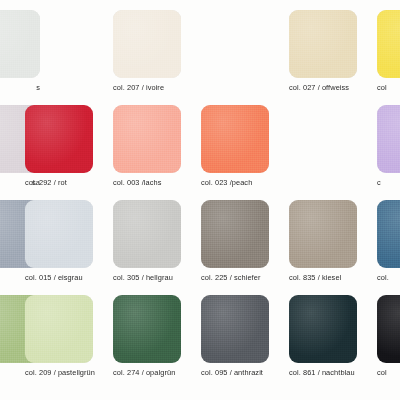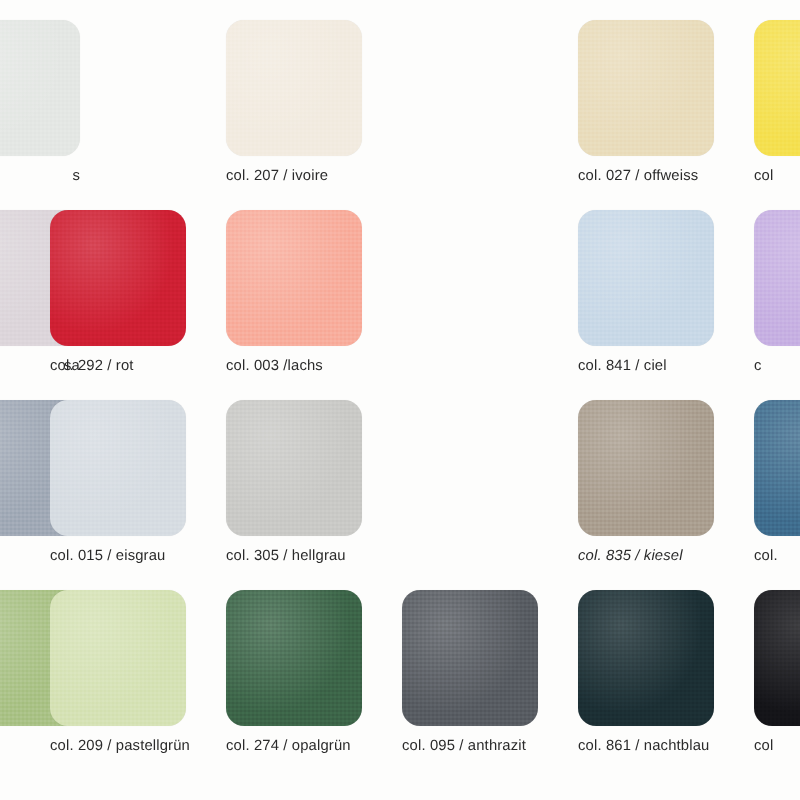--- a/index.html
+++ b/index.html
@@ -99,43 +99,47 @@
         <div class="label">sa</div>
       </div>
       <div class="cell" style="left: 25px; top: 10px;">
         <div class="swatch" title="col. 292 / rot" style="background: rgb(206, 31, 50);"></div>
         <div class="label">col. 292 / rot</div>
       </div>
       <div class="cell" style="left: 113px; top: 10px;">
         <div class="swatch" title="col. 003 /lachs" style="background: rgb(248, 172, 155);"></div>
         <div class="label">col. 003 /lachs</div>
       </div>
-      <div class="cell" style="left: 289px; top: 10px;">
-        <div class="swatch" title="col. 841 / ciel" style="background: rgb(200, 216, 231);"></div>
-        <div class="label">col. 841 / ciel</div>
+      <div class="cell" style="left: 201px; top: 10px;">
+        <div class="swatch" title="col. 023 /peach" style="background: rgb(245, 128, 92);"></div>
+        <div class="label">col. 023 /peach</div>
       </div>
       <div class="cell clip-right" style="left: 377px; top: 10px;">
         <div class="swatch" title="c" style="background: rgb(198, 175, 226);"></div>
         <div class="label">c</div>
       </div>
     </div>
     <div class="row" style="top: 190px;">
       <div class="cell clip-left" style="left: -28px; top: 10px;">
         <div class="swatch" title="" style="background: rgb(159, 168, 181);"></div>
         <div class="label"></div>
       </div>
       <div class="cell" style="left: 25px; top: 10px;">
         <div class="swatch" title="col. 015 / eisgrau" style="background: rgb(214, 220, 226);"></div>
         <div class="label">col. 015 / eisgrau</div>
       </div>
       <div class="cell" style="left: 113px; top: 10px;">
         <div class="swatch" title="col. 305 / hellgrau" style="background: rgb(201, 201, 198);"></div>
         <div class="label">col. 305 / hellgrau</div>
       </div>
-      <div class="cell" style="left: 289px; top: 10px; font-style: italic;">
+      <div class="cell" style="left: 201px; top: 10px;">
+        <div class="swatch" title="col. 225 / schiefer" style="background: rgb(138, 130, 121);"></div>
+        <div class="label">col. 225 / schiefer</div>
+      </div>
+      <div class="cell" style="left: 289px; top: 10px;">
         <div class="swatch" title="col. 835 / kiesel" style="background: rgb(169, 157, 142);"></div>
         <div class="label">col. 835 / kiesel</div>
       </div>
       <div class="cell clip-right" style="left: 377px; top: 10px;">
         <div class="swatch" title="col." style="background: rgb(62, 107, 140);"></div>
         <div class="label">col.</div>
       </div>
     </div>
     <div class="row" style="top: 285px;">
       <div class="cell clip-left" style="left: -28px; top: 10px;">

